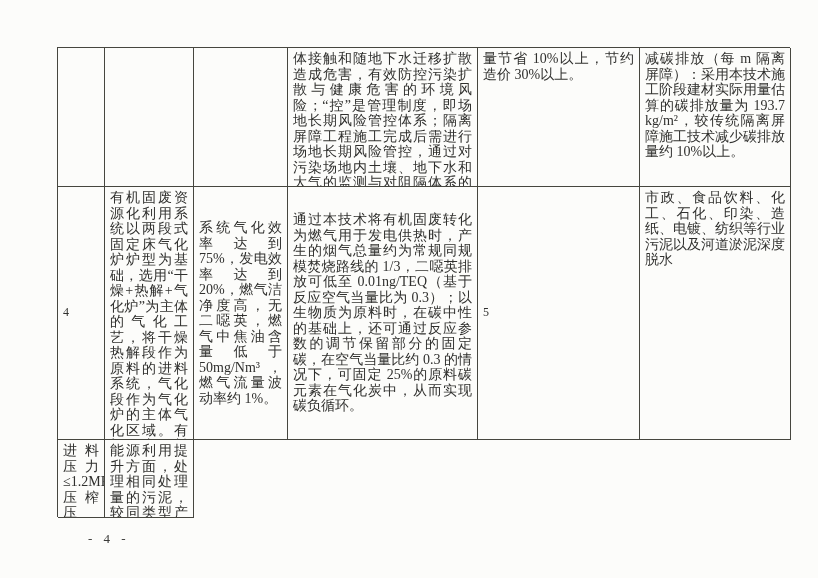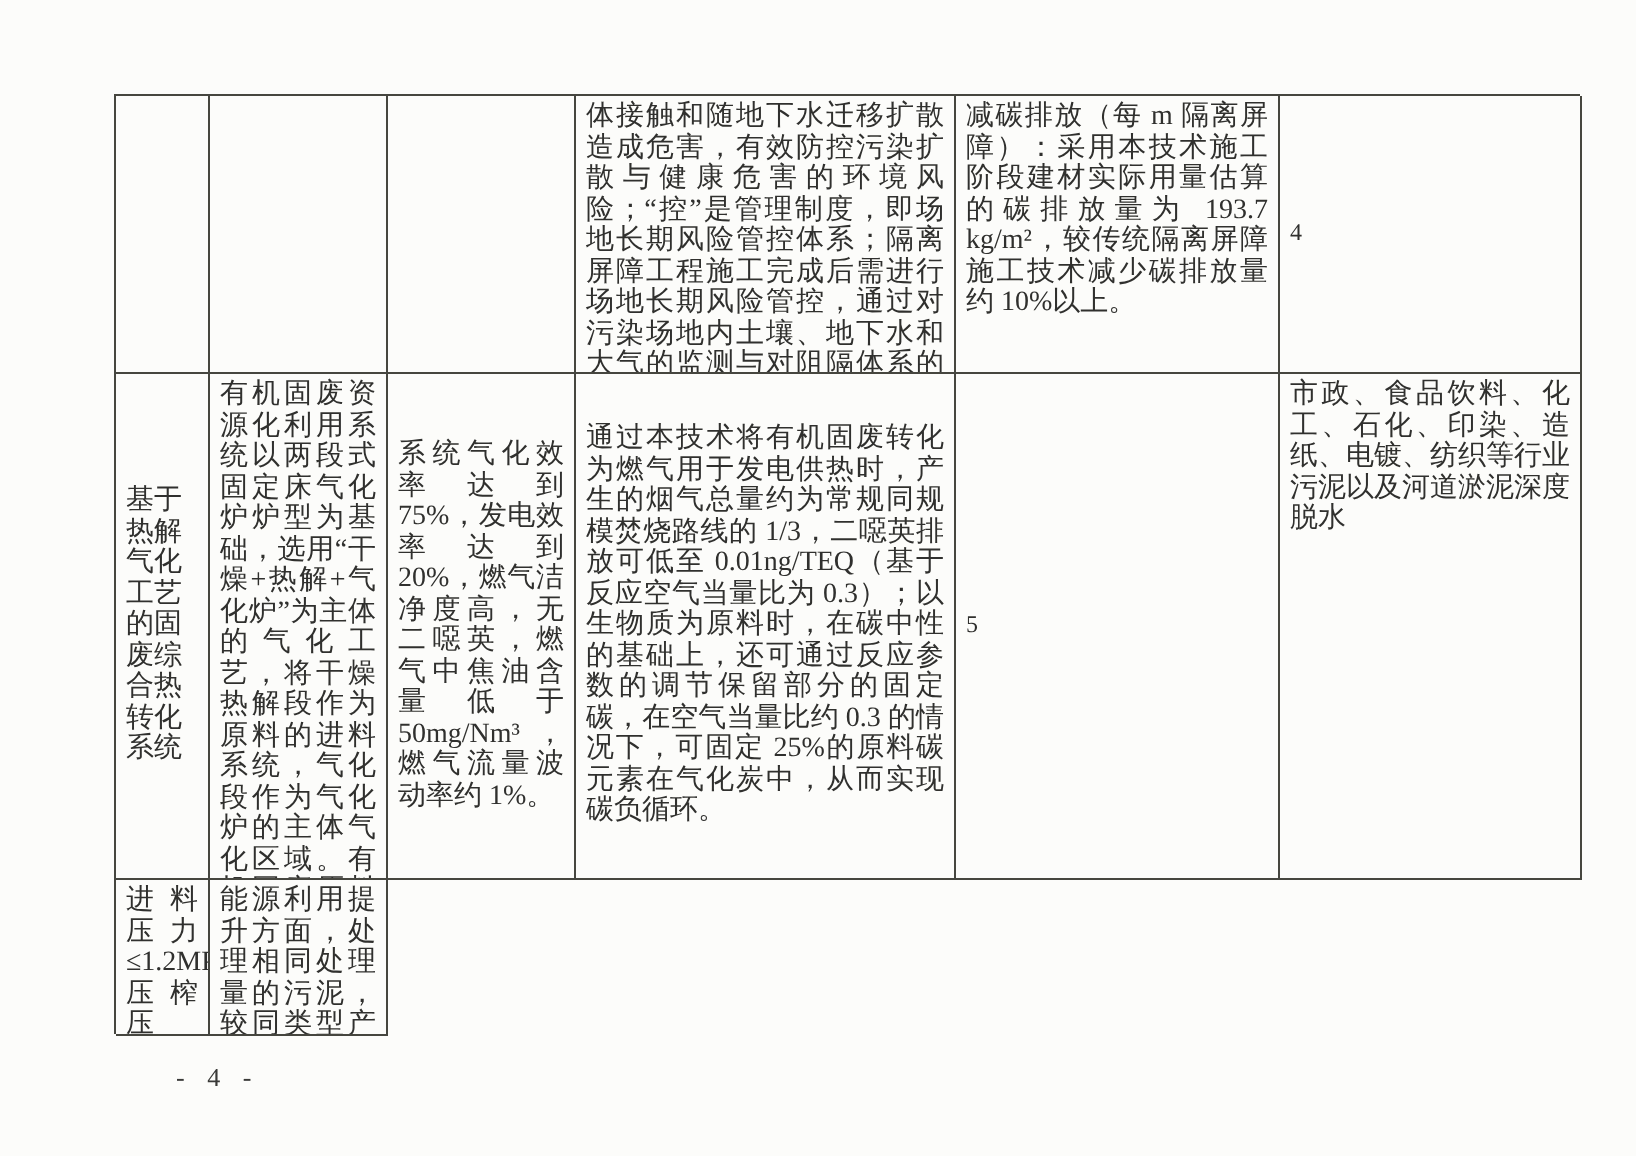--- a/index.html
+++ b/index.html
@@ -61,28 +61,28 @@
   <div class="cell v-mid">
     <div class="txt"></div>
   </div>
   <div class="cell v-mid t-just">
     <div class="txt"></div>
   </div>
   <div class="cell v-top t-just">
     <div class="txt">体接触和随地下水迁移扩散造成危害，有效防控污染扩散与健康危害的环境风险；“控”是管理制度，即场地长期风险管控体系；隔离屏障工程施工完成后需进行场地长期风险管控，通过对污染场地内土壤、地下水和大气的监测与对阻隔体系的监护，以评价并保持阻隔效果和系统的服役性能。</div>
   </div>
   <div class="cell v-top t-just">
+    <div class="txt">量节省 10%以上，节约造价 30%以上。</div>
+  </div>
+  <div class="cell v-top t-just">
     <div class="txt">减碳排放（每 m 隔离屏障）：采用本技术施工阶段建材实际用量估算的碳排放量为 193.7 kg/m²，较传统隔离屏障施工技术减少碳排放量约 10%以上。</div>
   </div>
 
   <div class="cell num-cell">
     <div class="txt">4</div>
-  </div>
-  <div class="cell v-mid">
-    <div class="txt">基于热解气化工艺的固废综合热转化系统</div>
   </div>
   <div class="cell v-top t-just">
     <div class="txt">有机固废资源化利用系统以两段式固定床气化炉炉型为基础，选用“干燥+热解+气化炉”为主体的气化工艺，将干燥热解段作为原料的进料系统，气化段作为气化炉的主体气化区域。有机固废原料首先通过干燥区域将原料中的外在水分脱除至 20%以下，之后再进入热解反应器析出 50%-70%的挥发分和 30-50%的热解炭。挥发分在约 500℃下以气态形式进入气化炉，在喉口区域与空气混合进行氧化，热解炭落入支撑炉排形成炭层，氧化所得的热量用以维持后续还原吸热反应，气体经过炭层还原之后输出高品质的可燃气体。可燃性气体由内燃机转化为电力供居民生活或工业生产使用。</div>
   </div>
   <div class="cell v-mid t-just">
     <div class="txt">系统气化效率达到 75%，发电效率达到 20%，燃气洁净度高，无二噁英，燃气中焦油含量低于 50mg/Nm³，燃气流量波动率约 1%。</div>
   </div>
   <div class="cell v-mid t-just">
     <div class="txt">通过本技术将有机固废转化为燃气用于发电供热时，产生的烟气总量约为常规同规模焚烧路线的 1/3，二噁英排放可低至 0.01ng/TEQ（基于反应空气当量比为 0.3）；以生物质为原料时，在碳中性的基础上，还可通过反应参数的调节保留部分的固定碳，在空气当量比约 0.3 的情况下，可固定 25%的原料碳元素在气化炭中，从而实现碳负循环。</div>
   </div>

